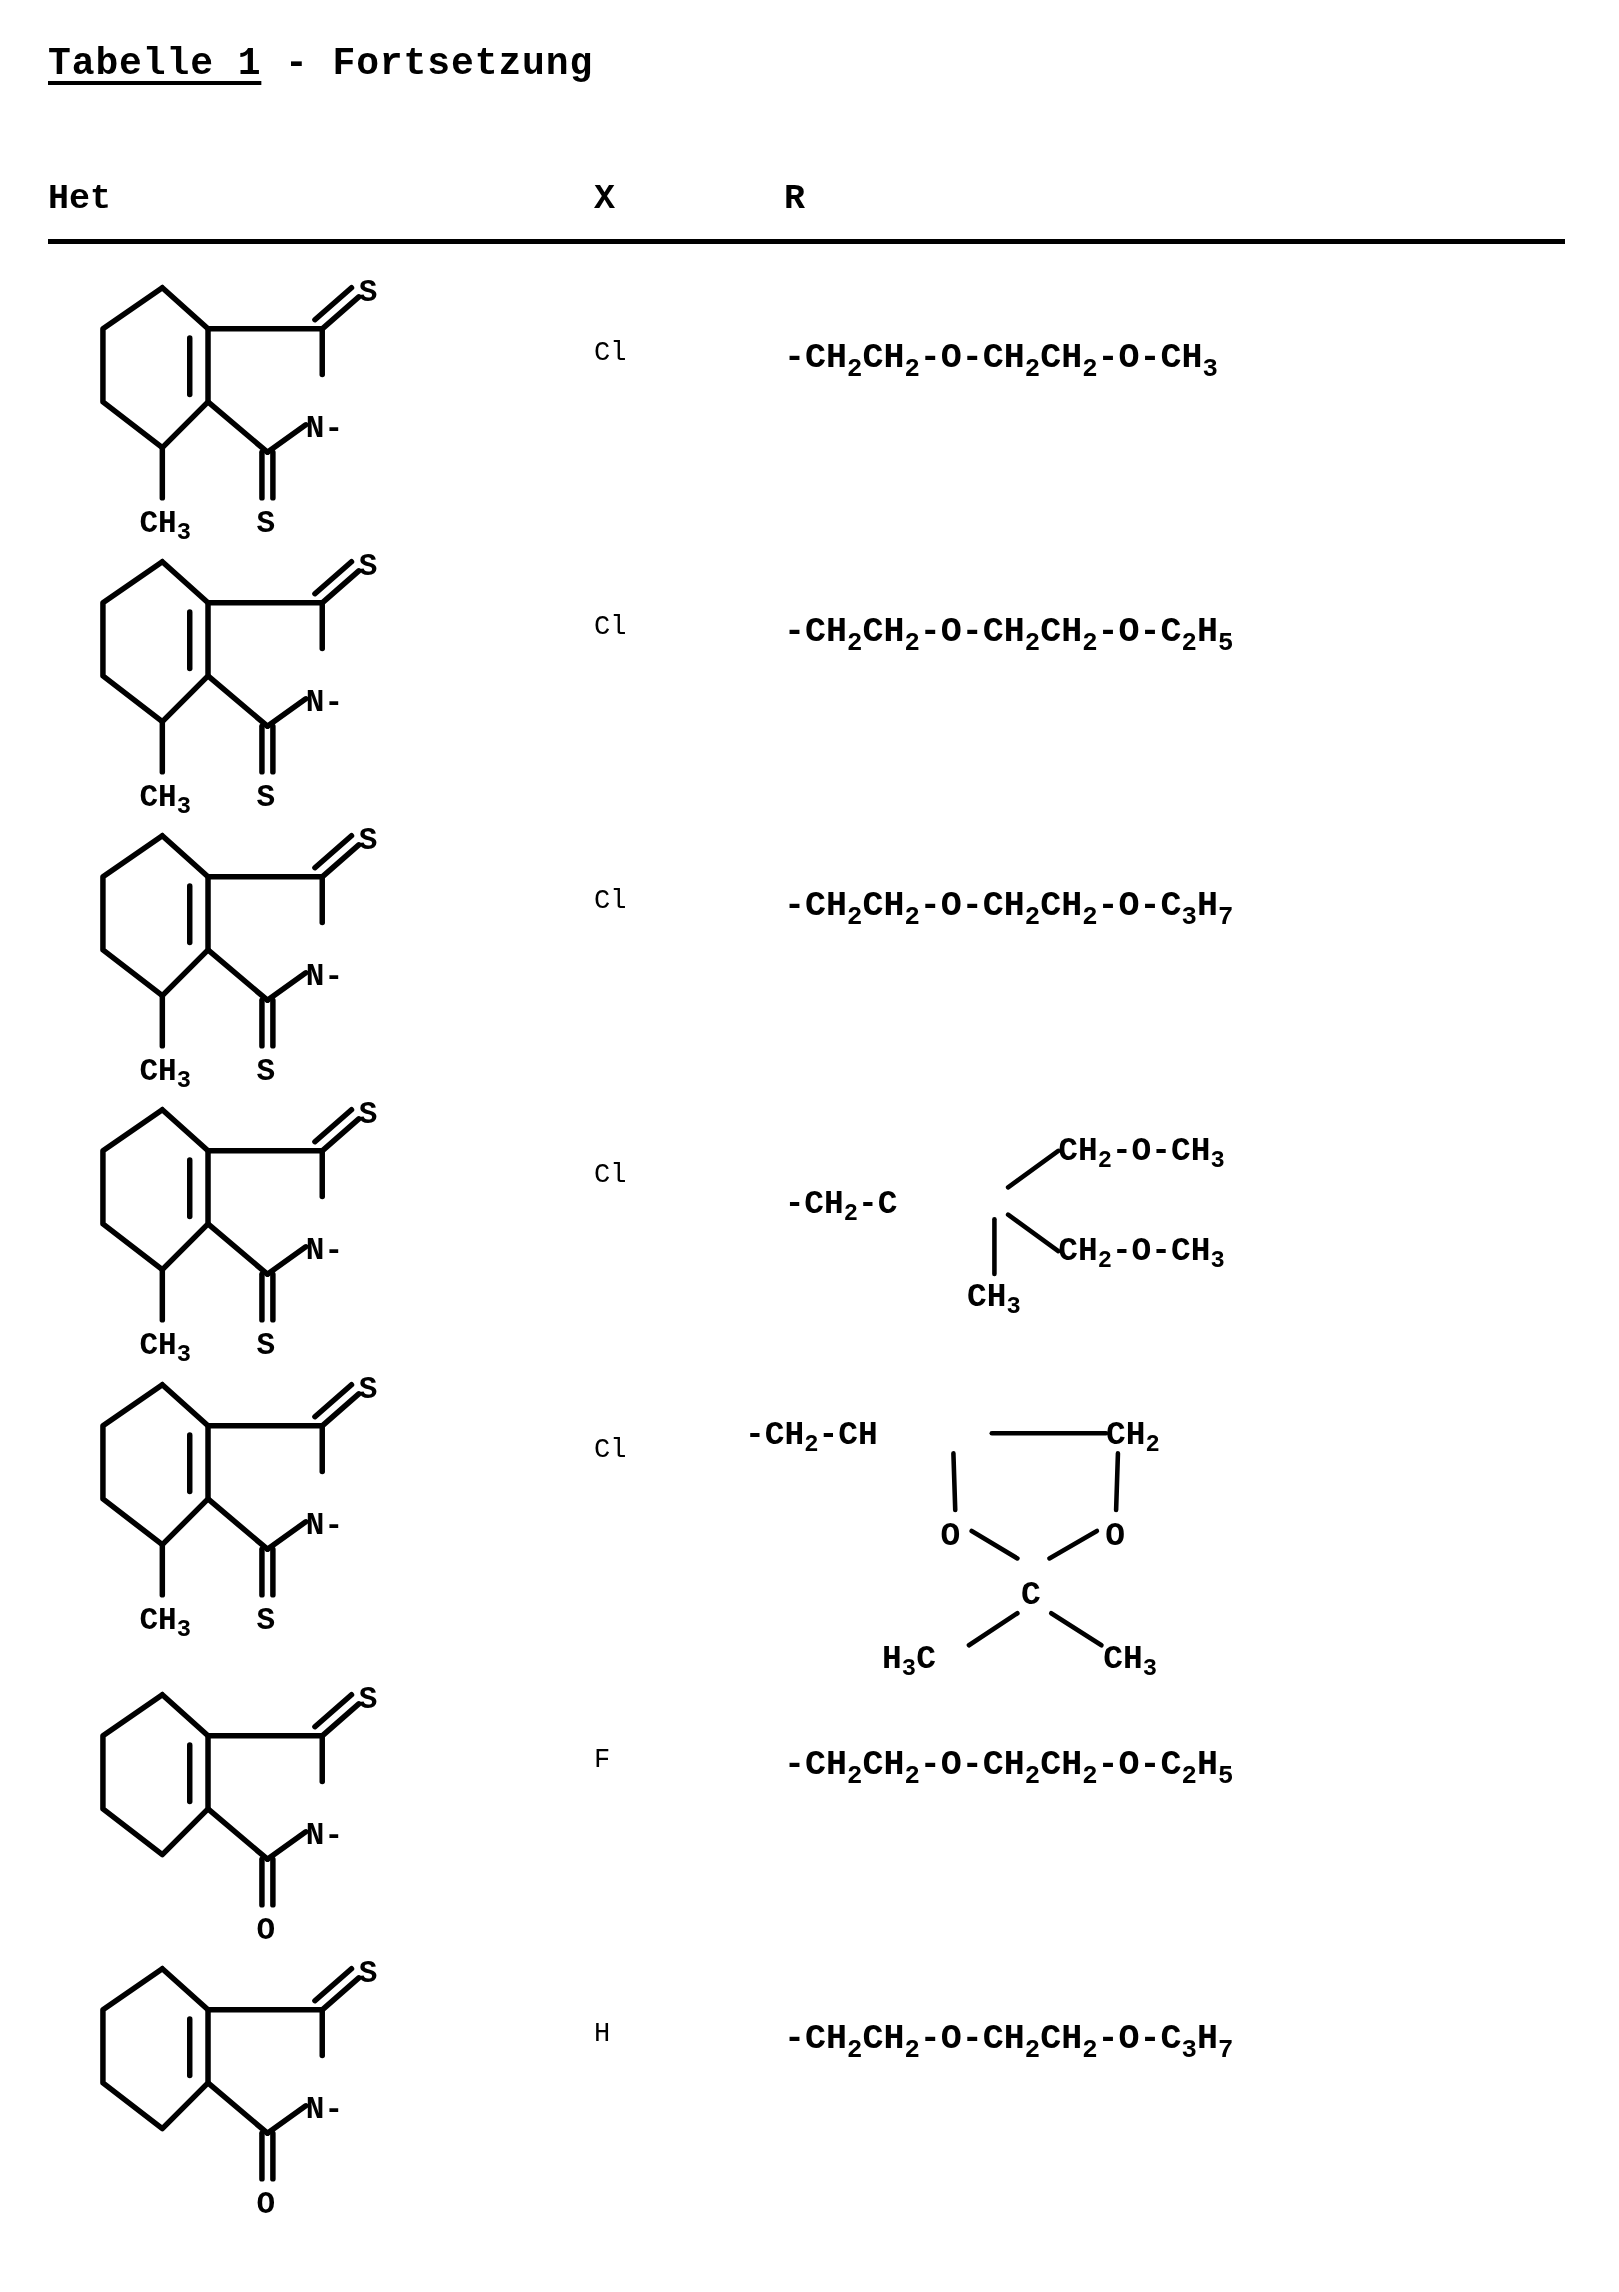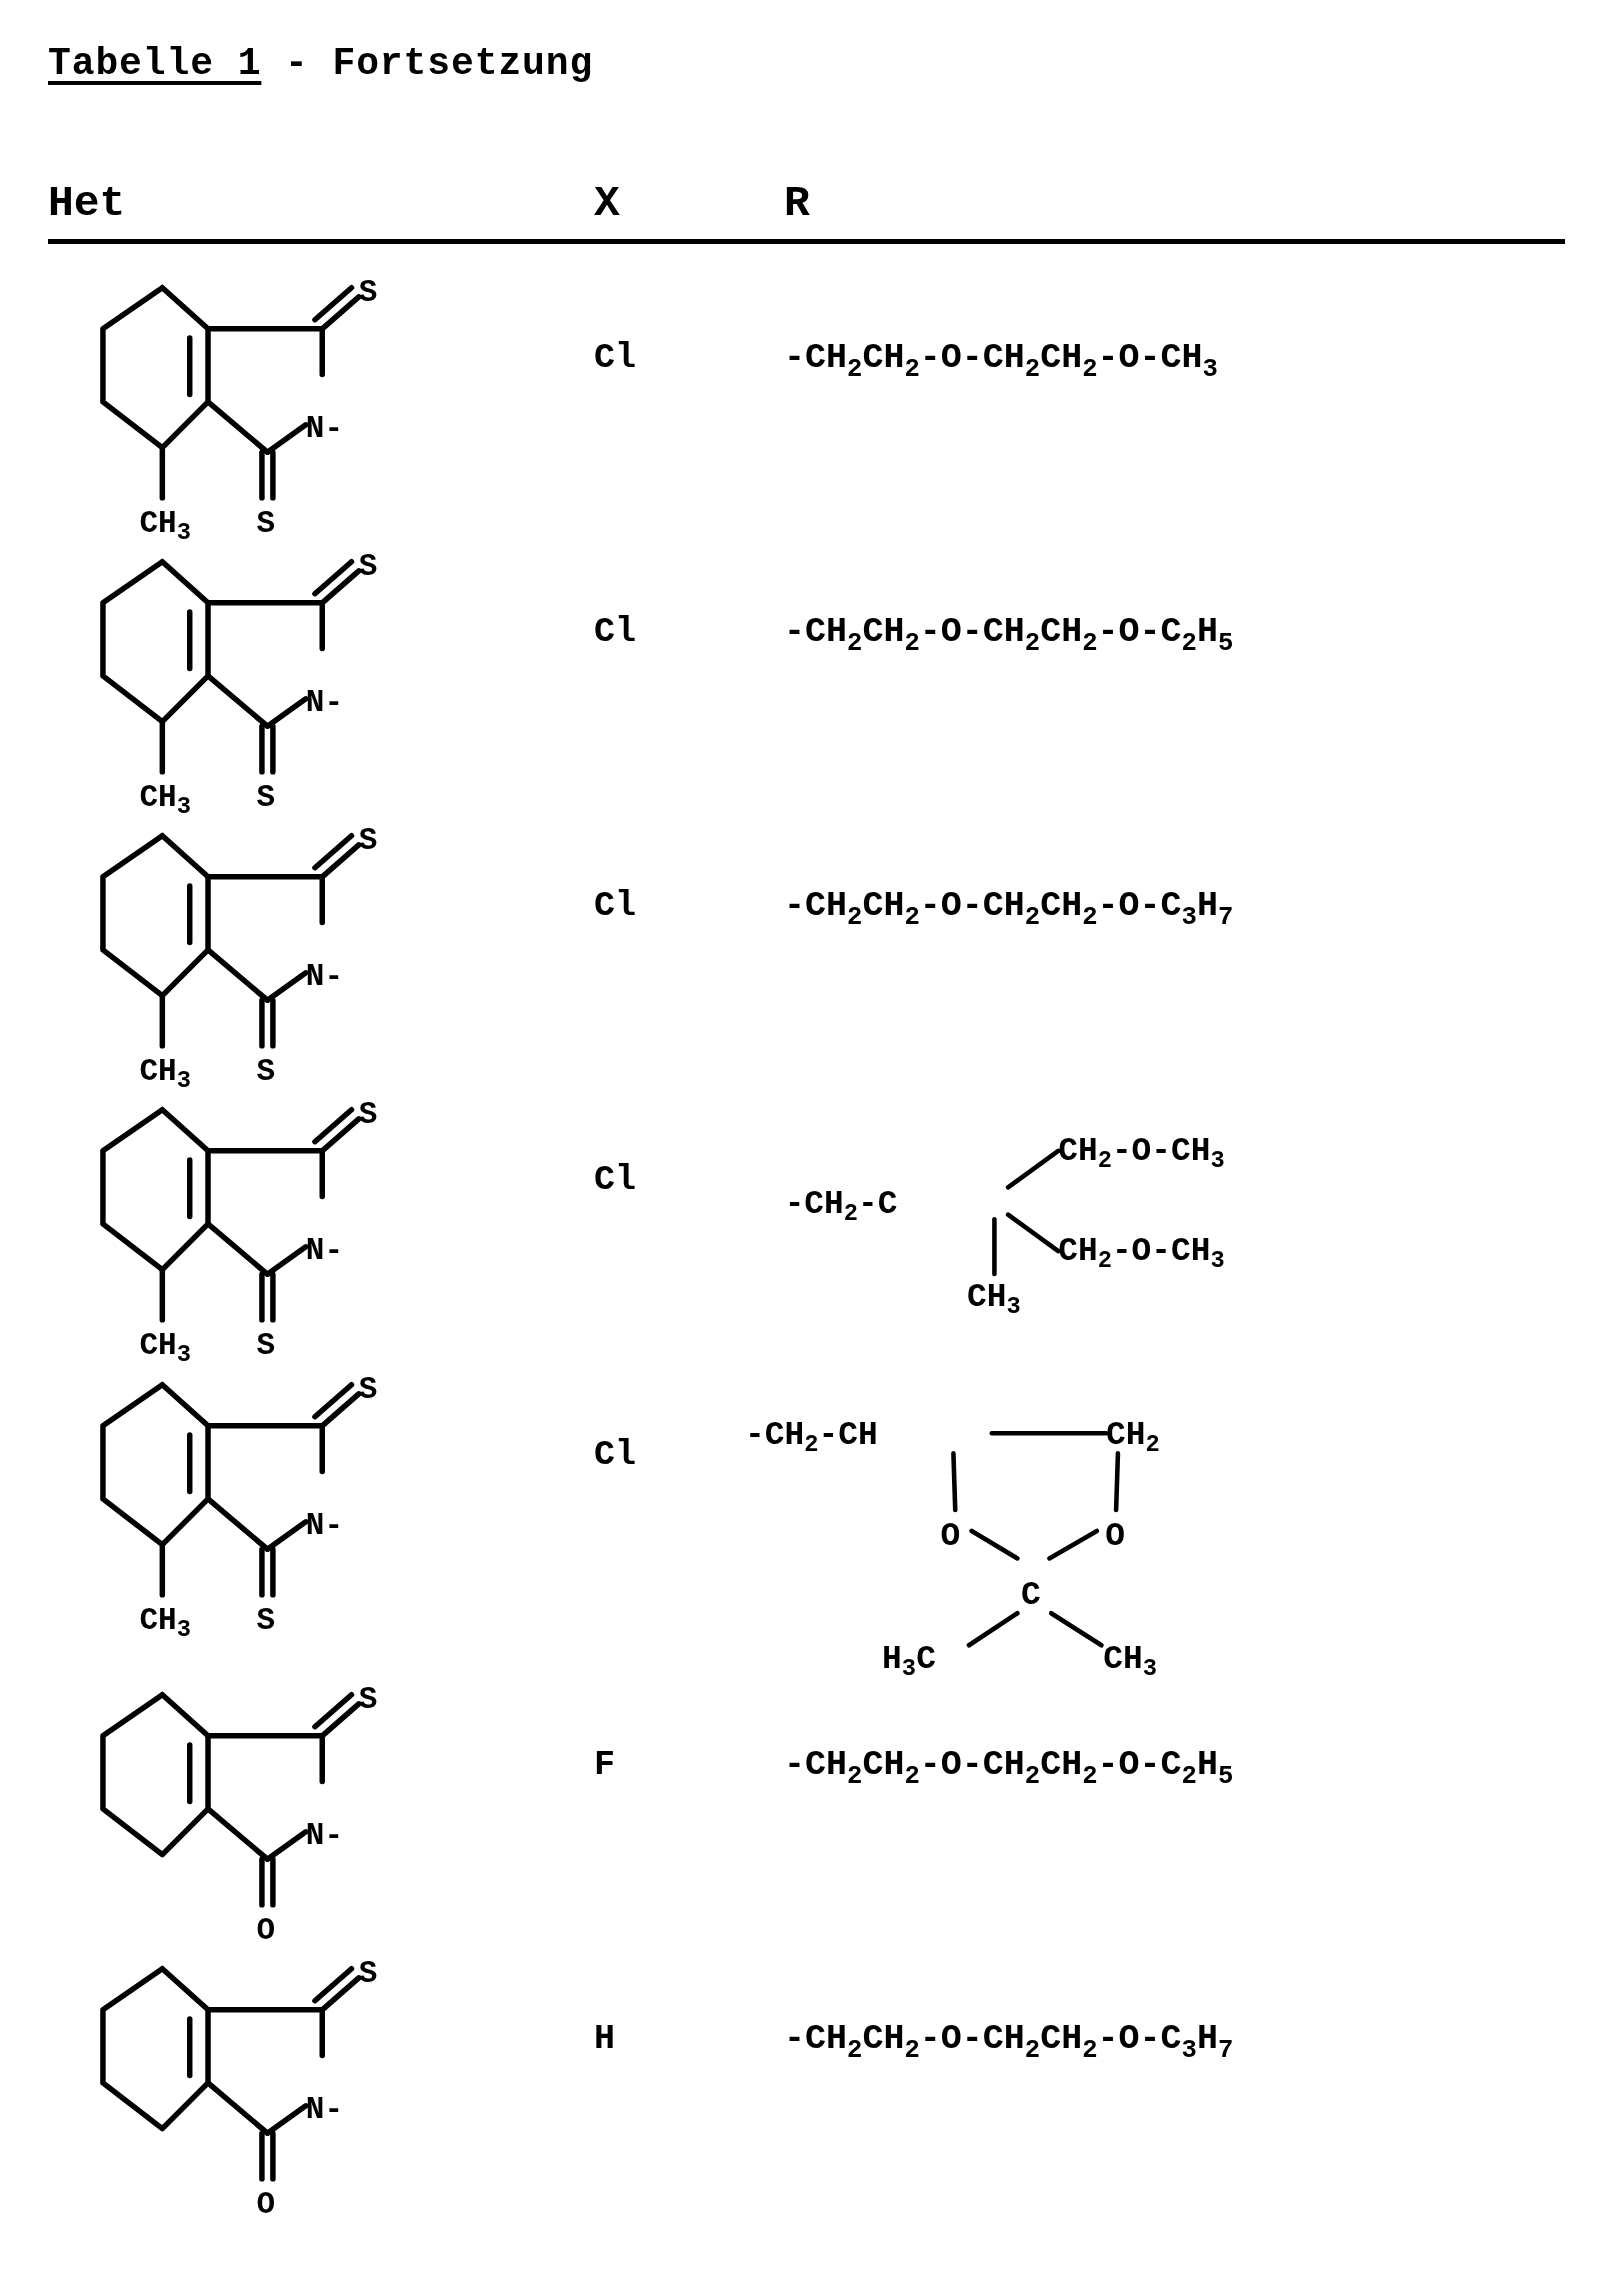--- a/index.html
+++ b/index.html
@@ -6,25 +6,25 @@
   body {
     width: 1619px; height: 2293px; position: relative; overflow: hidden;
     font-family: "Liberation Mono", "DejaVu Sans Mono", monospace;
     color: #000000;
   }
   .page-title {
     position: absolute; left: 48px; top: 42px;
     font-size: 38px; font-weight: bold; letter-spacing: 0.9px;
   }
   .page-title .u { text-decoration: underline; text-decoration-thickness: 3.7px; text-underline-offset: 7.3px; margin-top: 40px; }
-  .col-h { position: absolute; top: 179px; font-size: 43px; font-weight: bold; }
+  .col-h { position: absolute; top: 179px; font-size: 35px; font-weight: bold; }
   .rule { position: absolute; left: 48px; top: 239px; width: 1517px; height: 4.6px; background: #000; }
   .row { position: absolute; left: 0; width: 1619px; }
   .het { position: absolute; left: 48px; top: 0; }
-  .xval { position: absolute; left: 594px; font-size: 35px; font-weight: bold; text-align: center; }
+  .xval { position: absolute; left: 594px; font-size: 27px; font-weight: normal; text-align: center; }
   .rval { position: absolute; left: 784px; font-size: 35px; font-weight: bold; white-space: nowrap; }
   .rval sub { font-size: 25.6px; vertical-align: -9.1px; line-height: 0; }
 </style>
 </head>
 <body>
 
 <div class="page-title">
   <span class="u">Tabelle 1</span><span> - Fortsetzung</span>
 </div>
 

